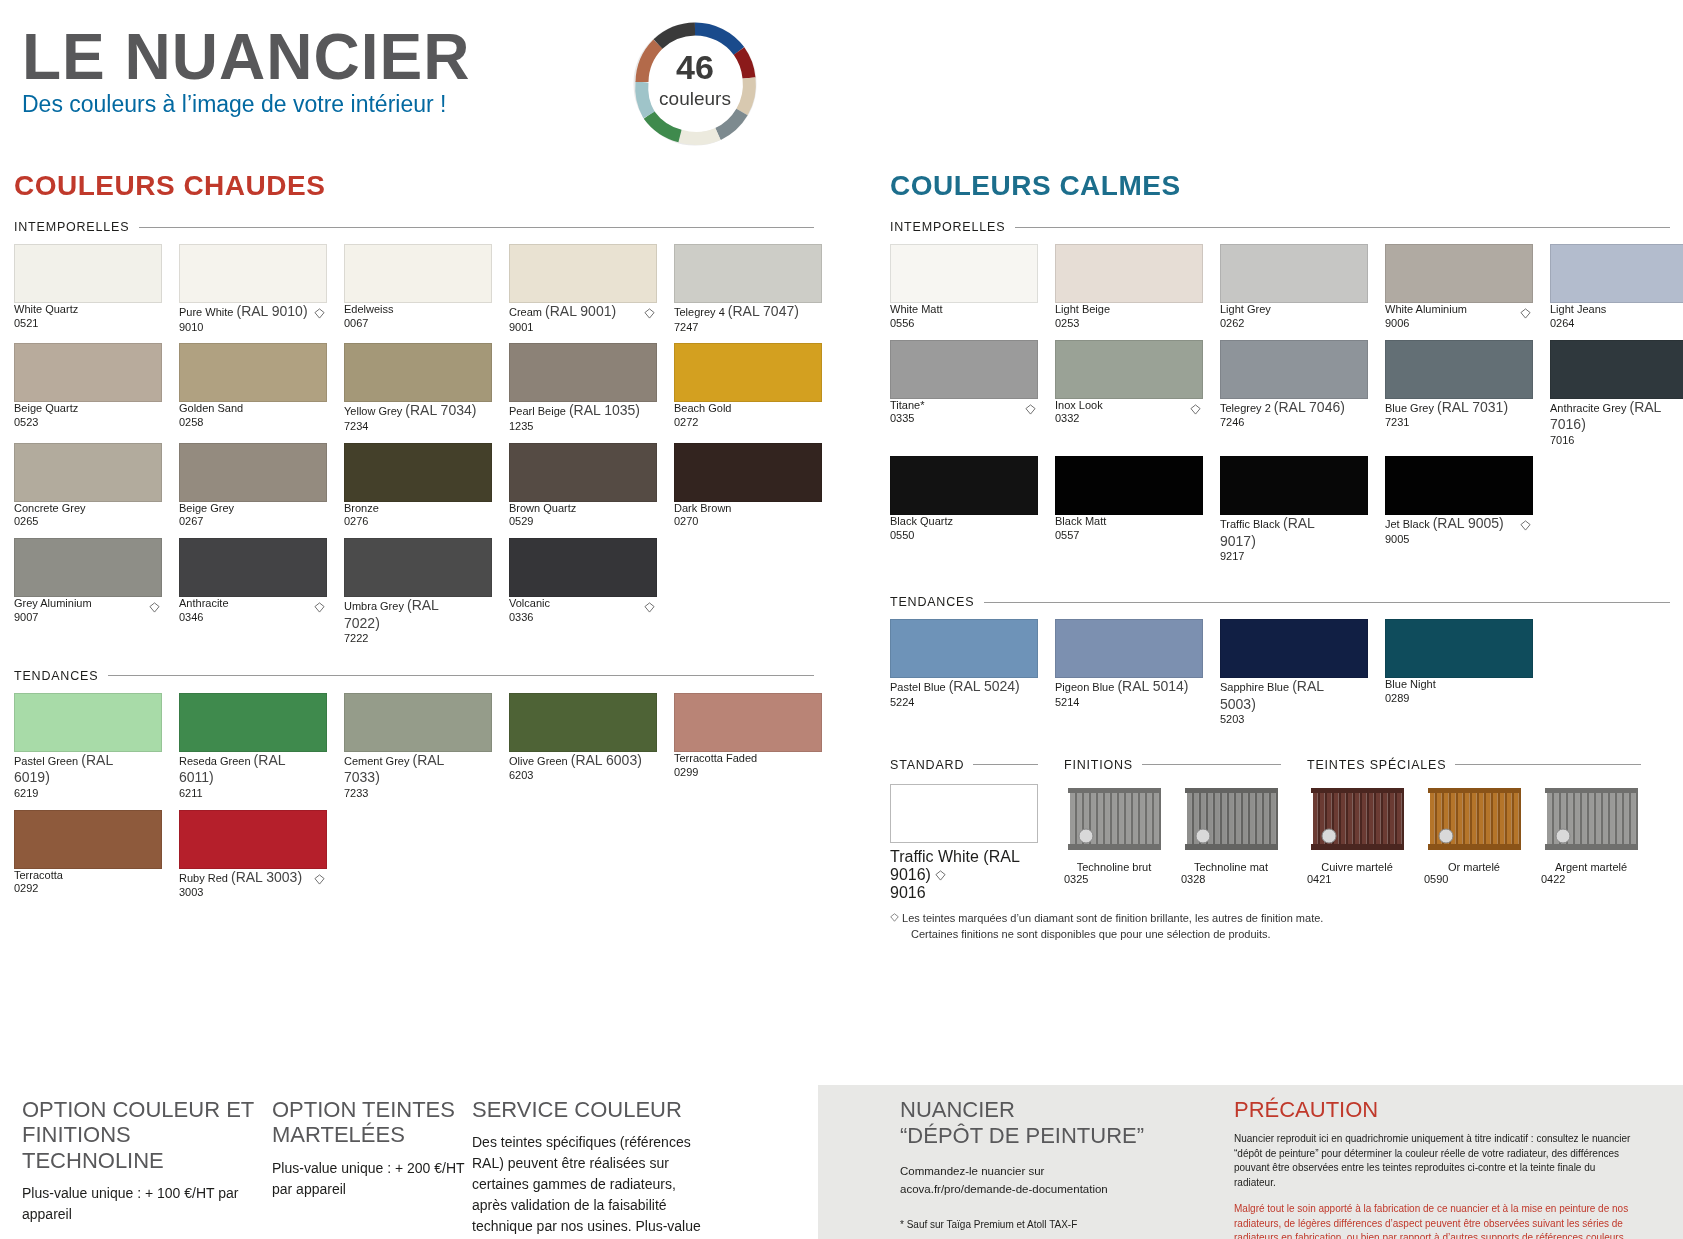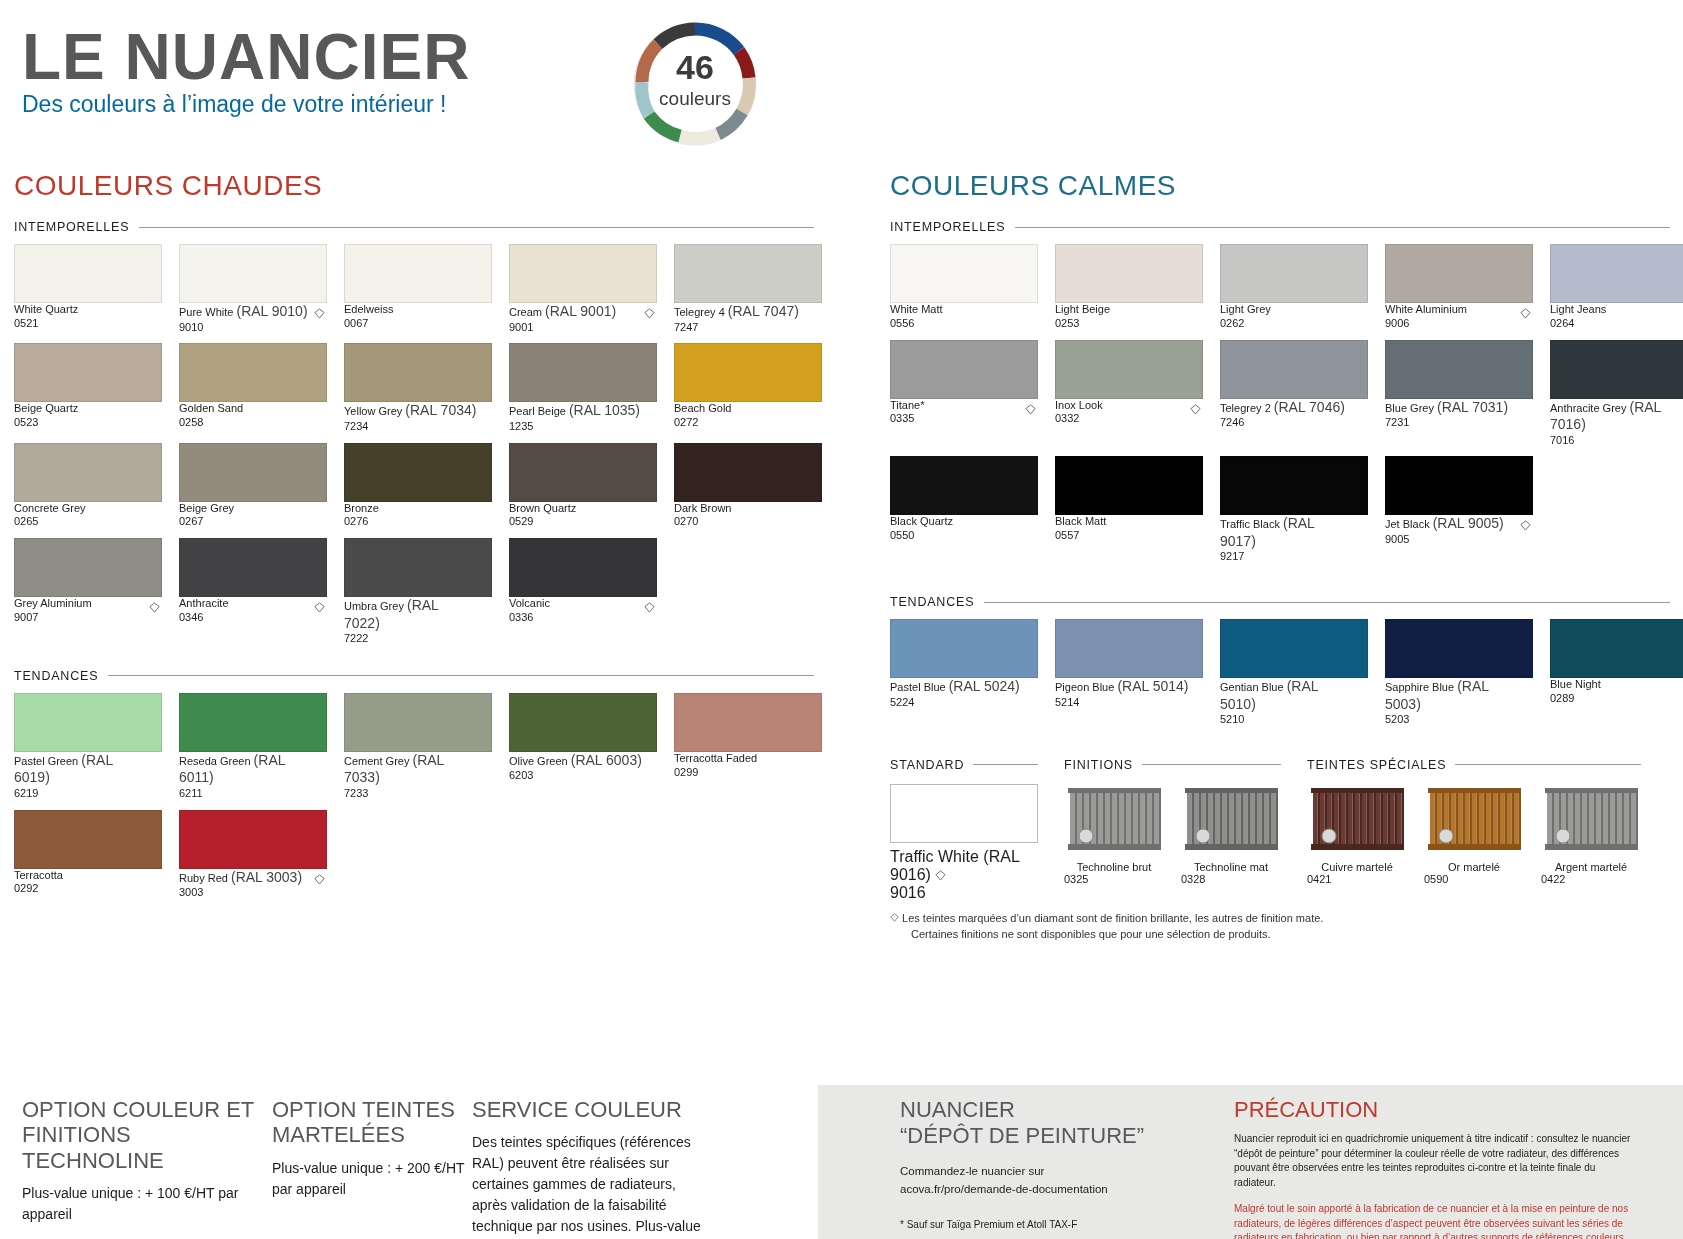--- a/index.html
+++ b/index.html
@@ -31,21 +31,21 @@
   .badge-lbl {
     position:absolute; left:0; top:72px; width:146px; text-align:center;
     font-size:19px; color:#3c3c3b;
   }
 
   
   .col { position:absolute; top:170px; }
   .col-left { left:14px; width:800px; }
   .col-right { left:890px; width:780px; }
 
-  .col-title { font-size:28px; font-weight:normal; letter-spacing:0.5px; margin:0 0 18px 0; }
+  .col-title { font-size:28px; font-weight:bold; letter-spacing:0.5px; margin:0 0 18px 0; }
   .col-title.warm { color:#c0392b; }
   .col-title.calm { color:#1c6e8c; }
 
   .sec-head {
     display:flex; align-items:center; gap:10px;
     font-size:12.5px; letter-spacing:0.8px; color:#1d1d1b; margin-bottom:10px;
   }
   .sec-head .rule { flex:1; height:1px; background:#9a9a9a; }
 
   
@@ -489,27 +489,20 @@
           <div class="meta">
             <div class="nm">Pastel Blue <span class="ral">(RAL 5024)</span></div>
             <div class="code">5224</div>
           </div>
         </div>
         <div class="sw">
           <div class="chip" style="background:#7c90b0"></div>
           <div class="meta">
             <div class="nm">Pigeon Blue <span class="ral">(RAL 5014)</span></div>
             <div class="code">5214</div>
-          </div>
-        </div>
-        <div class="sw">
-          <div class="chip" style="background:#0d5c80"></div>
-          <div class="meta">
-            <div class="nm">Gentian Blue <span class="ral">(RAL 5010)</span></div>
-            <div class="code">5210</div>
           </div>
         </div>
         <div class="sw">
           <div class="chip" style="background:#111f44"></div>
           <div class="meta">
             <div class="nm">Sapphire Blue <span class="ral">(RAL 5003)</span></div>
             <div class="code">5203</div>
           </div>
         </div>
         <div class="sw">

